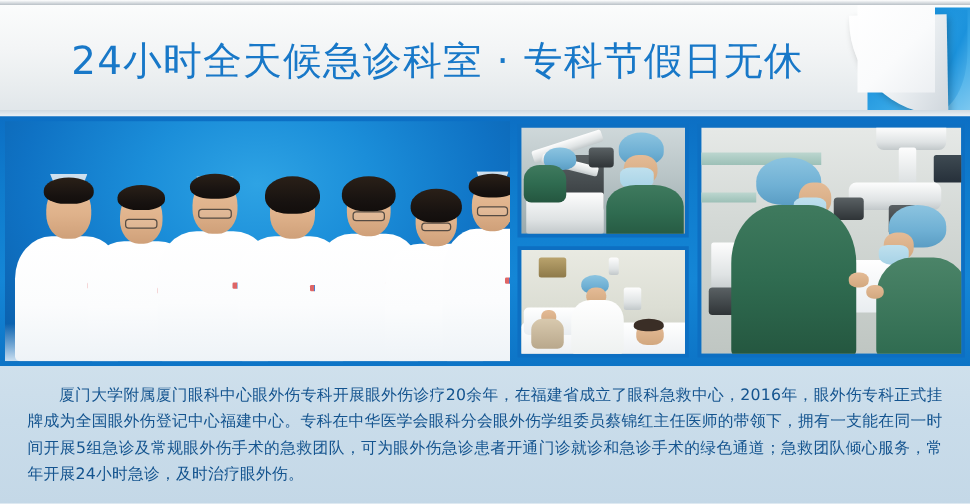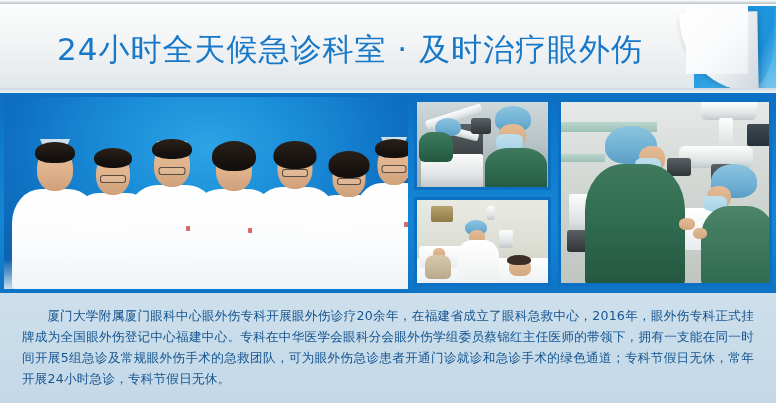--- a/index.html
+++ b/index.html
@@ -182,21 +182,21 @@
     letter-spacing:.2px;
     font-family:"DejaVu Sans","Liberation Sans",sans-serif;
   }
 </style>
 </head>
 <body>
 
 <div class="top-rule"></div>
 
 <div class="header">
-  <div class="header-title">24小时全天候急诊科室 · 及时治疗眼外伤</div>
+  <div class="header-title">24小时全天候急诊科室 · 专科节假日无休</div>
 
   <div class="curl">
     <div class="blue-sheet"></div>
     <div class="edge"></div>
     <div class="fold"></div>
     <div class="fold2"></div>
   </div>
   <div class="header-underline"></div>
 </div>
 
@@ -333,14 +333,14 @@
       <div class="gownG" style="left:140px;top:104px;width:74px;height:80px;background:linear-gradient(to bottom,#4b8468,#2f6b50);"></div>
     </div>
     <div class="surgeon">
       <div class="face" style="left:118px;top:116px;width:16px;height:12px;"></div>
       <div class="face" style="left:132px;top:126px;width:14px;height:11px;"></div>
     </div>
   </div>
 </div>
 
 <div class="desc">
-  <p>厦门大学附属厦门眼科中心眼外伤专科开展眼外伤诊疗20余年，在福建省成立了眼科急救中心，2016年，眼外伤专科正式挂牌成为全国眼外伤登记中心福建中心。专科在中华医学会眼科分会眼外伤学组委员蔡锦红主任医师的带领下，拥有一支能在同一时间开展5组急诊及常规眼外伤手术的急救团队，可为眼外伤急诊患者开通门诊就诊和急诊手术的绿色通道；专科节假日无休，常年开展24小时急诊，专科节假日无休。</p>
+  <p>厦门大学附属厦门眼科中心眼外伤专科开展眼外伤诊疗20余年，在福建省成立了眼科急救中心，2016年，眼外伤专科正式挂牌成为全国眼外伤登记中心福建中心。专科在中华医学会眼科分会眼外伤学组委员蔡锦红主任医师的带领下，拥有一支能在同一时间开展5组急诊及常规眼外伤手术的急救团队，可为眼外伤急诊患者开通门诊就诊和急诊手术的绿色通道；急救团队倾心服务，常年开展24小时急诊，及时治疗眼外伤。</p>
 </div>
 
 </body></html>

